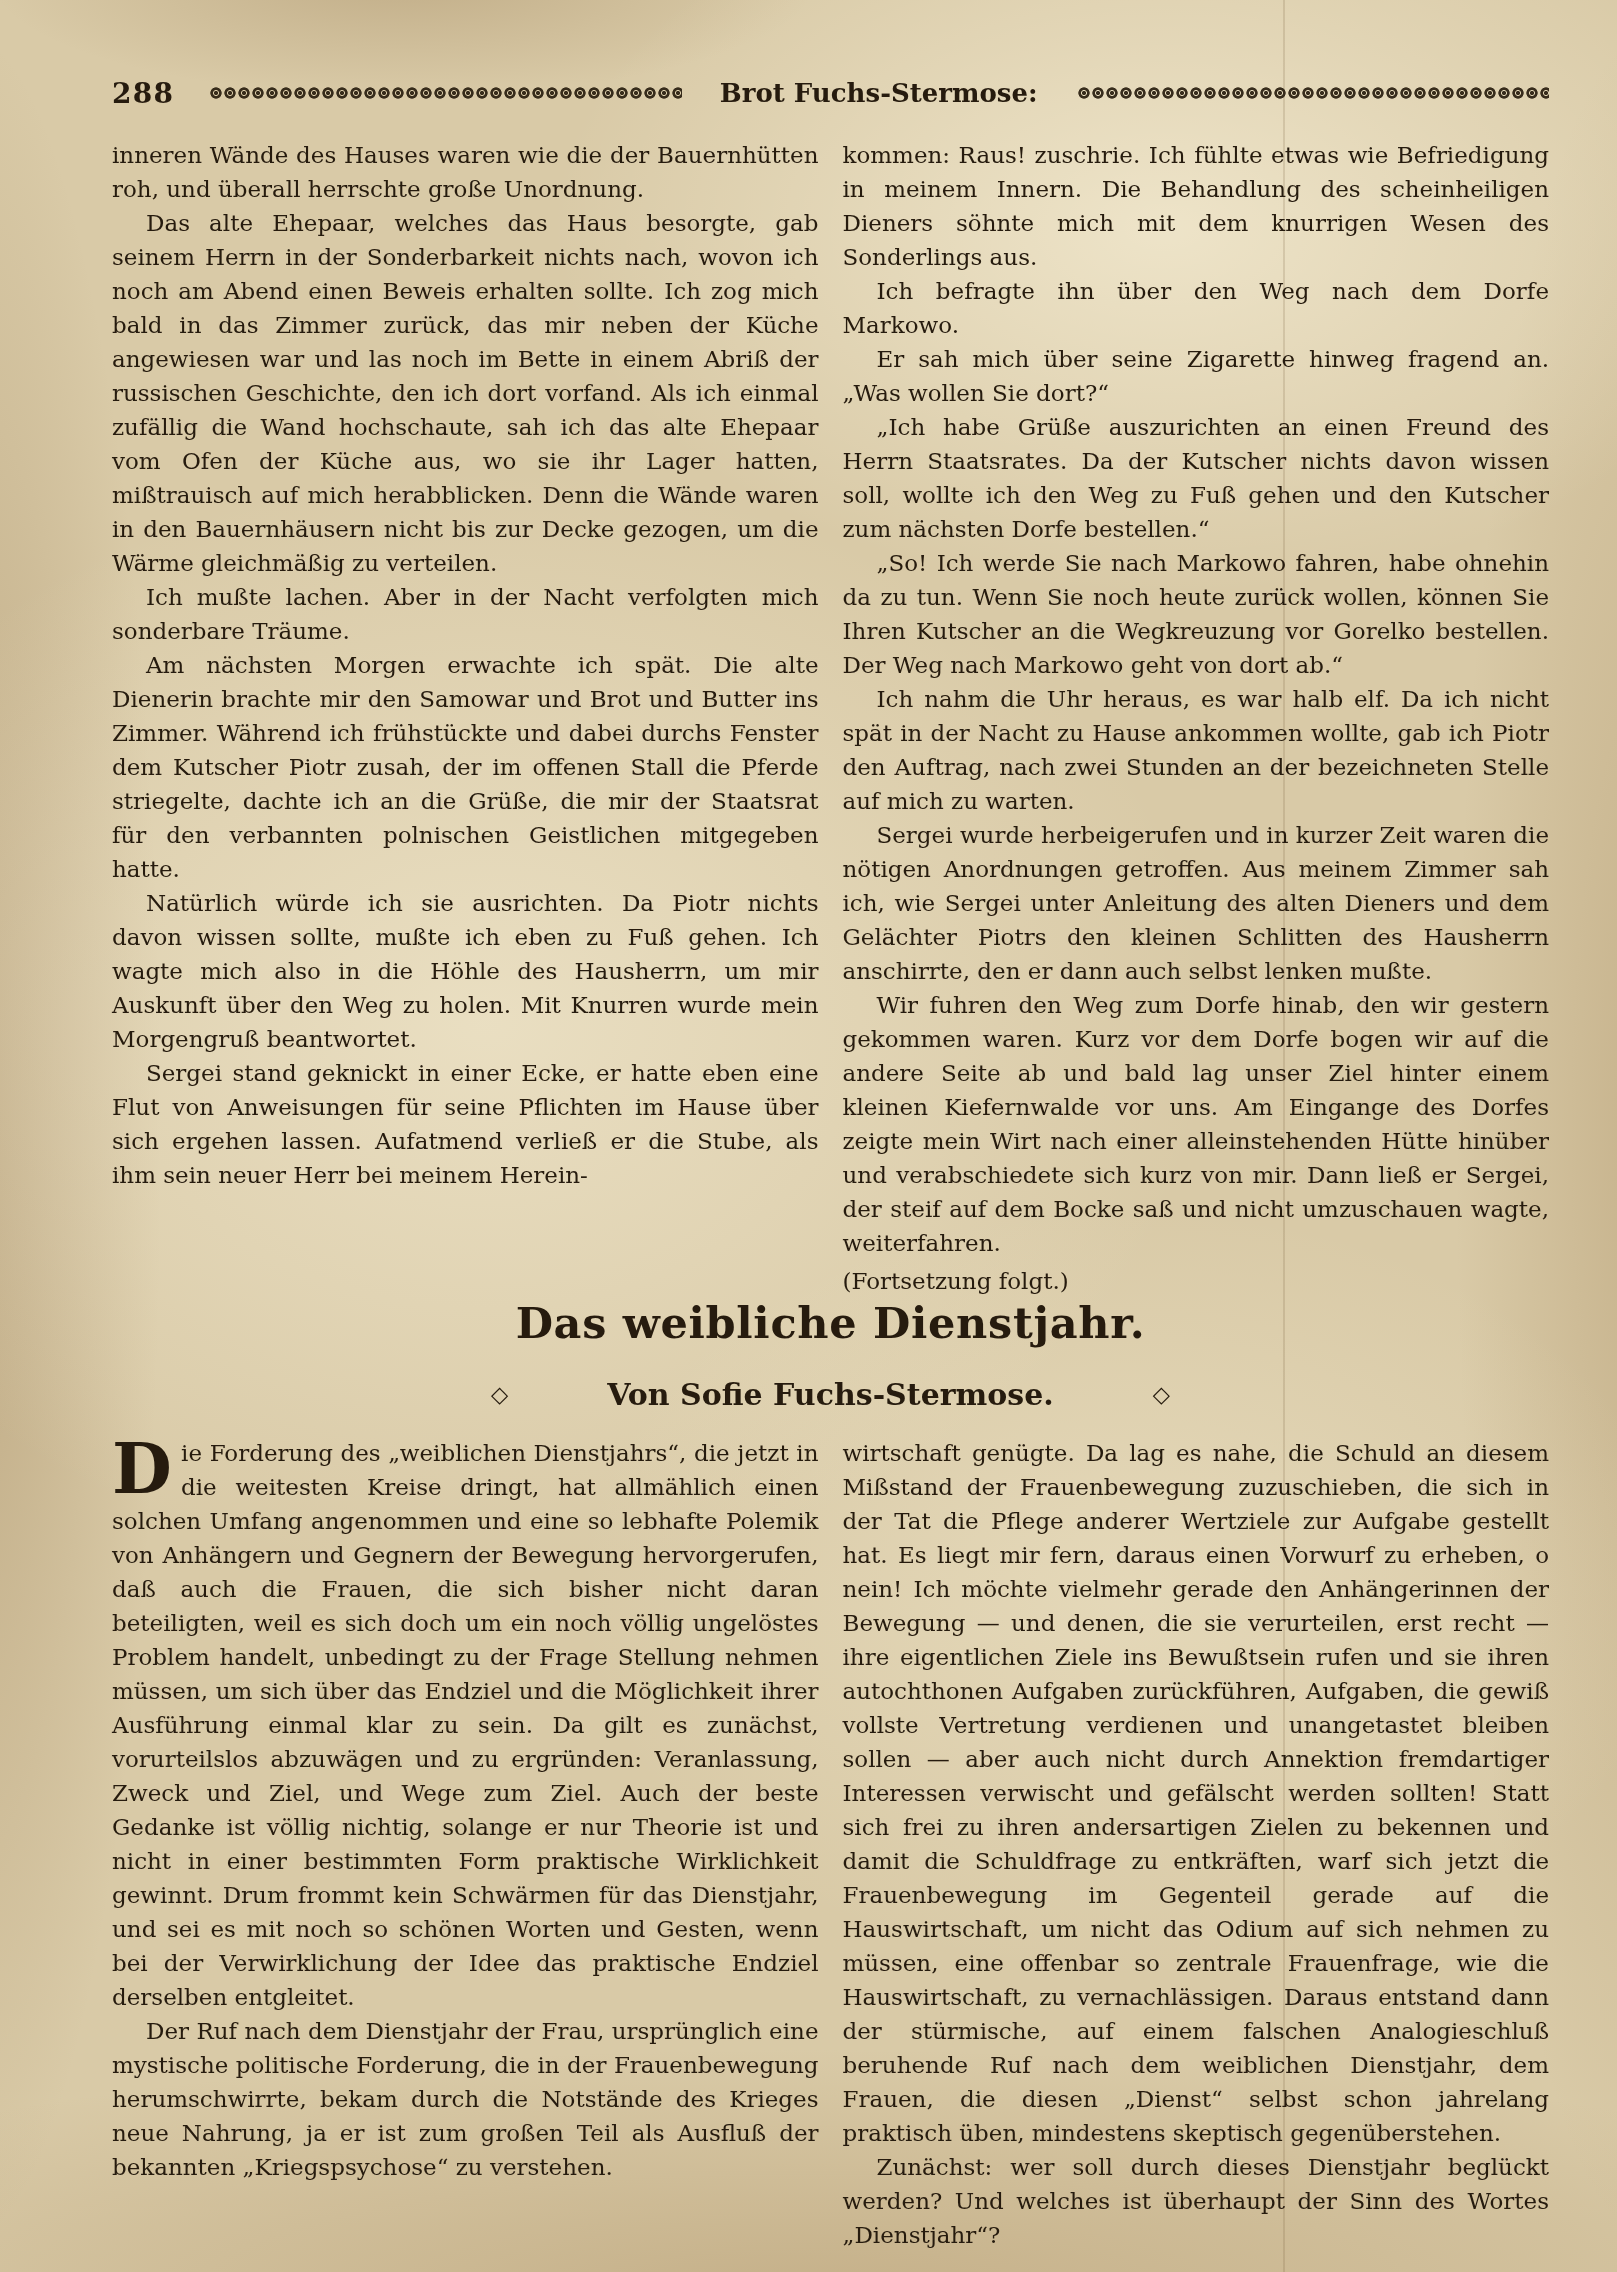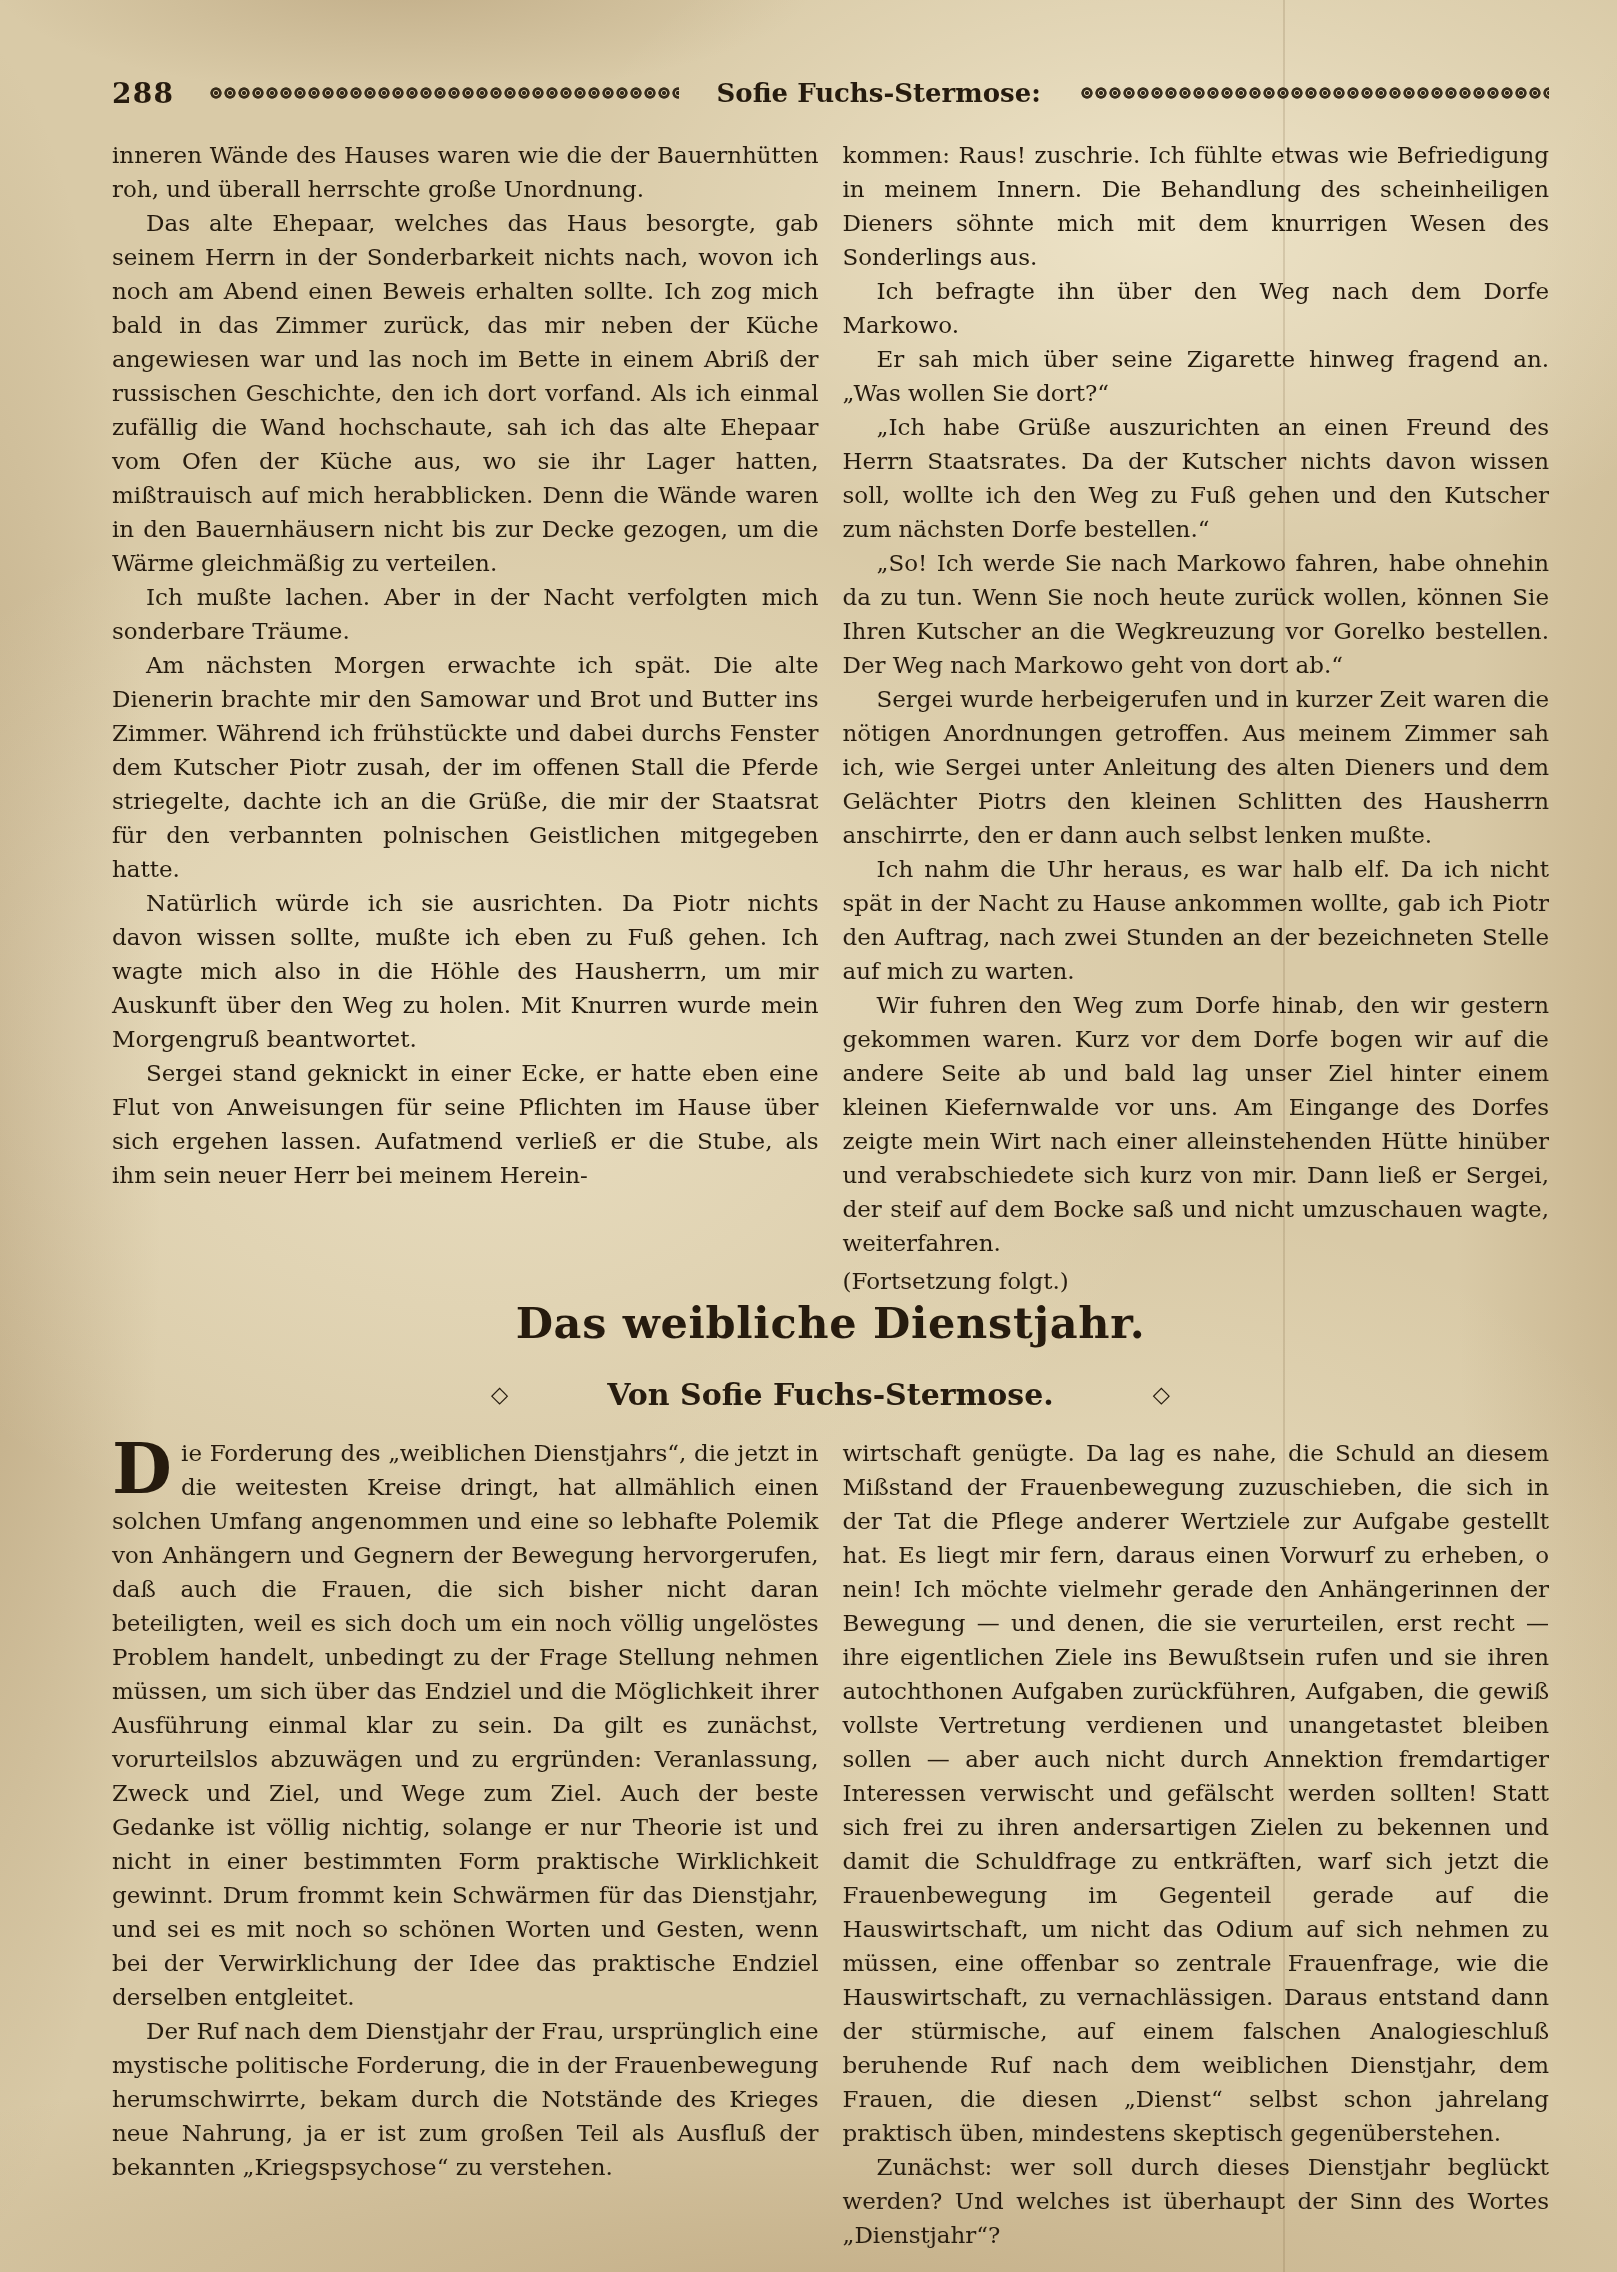--- a/index.html
+++ b/index.html
@@ -48,41 +48,41 @@
 </head>
 <body>
 
 <div class="crease"></div>
 
 <div class="sheet">
 
   <div class="pagehead">
     <span class="pagenum">288</span>
     <span class="chain"></span>
-    <span class="runtitle">Sofie Fuchs-Stermose:</span>
+    <span class="runtitle">Brot Fuchs-Stermose:</span>
     <span class="chain"></span>
   </div>
 
   <div class="columns">
     <div class="col">
       <p class="noindent">inneren Wände des Hauses waren wie die der Bauernhütten roh, und überall herrschte große Unordnung.</p>
       <p>Das alte Ehepaar, welches das Haus besorgte, gab seinem Herrn in der Sonderbarkeit nichts nach, wovon ich noch am Abend einen Beweis erhalten sollte. Ich zog mich bald in das Zimmer zurück, das mir neben der Küche angewiesen war und las noch im Bette in einem Abriß der russischen Geschichte, den ich dort vorfand. Als ich einmal zufällig die Wand hochschaute, sah ich das alte Ehepaar vom Ofen der Küche aus, wo sie ihr Lager hatten, mißtrauisch auf mich herabblicken. Denn die Wände waren in den Bauernhäusern nicht bis zur Decke gezogen, um die Wärme gleichmäßig zu verteilen.</p>
       <p>Ich mußte lachen. Aber in der Nacht verfolgten mich sonderbare Träume.</p>
       <p>Am nächsten Morgen erwachte ich spät. Die alte Dienerin brachte mir den Samowar und Brot und Butter ins Zimmer. Während ich frühstückte und dabei durchs Fenster dem Kutscher Piotr zusah, der im offenen Stall die Pferde striegelte, dachte ich an die Grüße, die mir der Staatsrat für den verbannten polnischen Geistlichen mitgegeben hatte.</p>
       <p>Natürlich würde ich sie ausrichten. Da Piotr nichts davon wissen sollte, mußte ich eben zu Fuß gehen. Ich wagte mich also in die Höhle des Hausherrn, um mir Auskunft über den Weg zu holen. Mit Knurren wurde mein Morgengruß beantwortet.</p>
       <p>Sergei stand geknickt in einer Ecke, er hatte eben eine Flut von Anweisungen für seine Pflichten im Hause über sich ergehen lassen. Aufatmend verließ er die Stube, als ihm sein neuer Herr bei meinem Herein-</p>
     </div>
     <div class="col">
       <p class="noindent">kommen: Raus! zuschrie. Ich fühlte etwas wie Befriedigung in meinem Innern. Die Behandlung des scheinheiligen Dieners söhnte mich mit dem knurrigen Wesen des Sonderlings aus.</p>
       <p>Ich befragte ihn über den Weg nach dem Dorfe Markowo.</p>
       <p>Er sah mich über seine Zigarette hinweg fragend an. „Was wollen Sie dort?“</p>
       <p>„Ich habe Grüße auszurichten an einen Freund des Herrn Staatsrates. Da der Kutscher nichts davon wissen soll, wollte ich den Weg zu Fuß gehen und den Kutscher zum nächsten Dorfe bestellen.“</p>
       <p>„So! Ich werde Sie nach Markowo fahren, habe ohnehin da zu tun. Wenn Sie noch heute zurück wollen, können Sie Ihren Kutscher an die Wegkreuzung vor Gorelko bestellen. Der Weg nach Markowo geht von dort ab.“</p>
+      <p>Ich nahm die Uhr heraus, es war halb elf. Da ich nicht spät in der Nacht zu Hause ankommen wollte, gab ich Piotr den Auftrag, nach zwei Stunden an der bezeichneten Stelle auf mich zu warten.</p>
       <p>Sergei wurde herbeigerufen und in kurzer Zeit waren die nötigen Anordnungen getroffen. Aus meinem Zimmer sah ich, wie Sergei unter Anleitung des alten Dieners und dem Gelächter Piotrs den kleinen Schlitten des Hausherrn anschirrte, den er dann auch selbst lenken mußte.</p>
-      <p>Ich nahm die Uhr heraus, es war halb elf. Da ich nicht spät in der Nacht zu Hause ankommen wollte, gab ich Piotr den Auftrag, nach zwei Stunden an der bezeichneten Stelle auf mich zu warten.</p>
       <p>Wir fuhren den Weg zum Dorfe hinab, den wir gestern gekommen waren. Kurz vor dem Dorfe bogen wir auf die andere Seite ab und bald lag unser Ziel hinter einem kleinen Kiefernwalde vor uns. Am Eingange des Dorfes zeigte mein Wirt nach einer alleinstehenden Hütte hinüber und verabschiedete sich kurz von mir. Dann ließ er Sergei, der steif auf dem Bocke saß und nicht umzuschauen wagte, weiterfahren.</p>
       <p class="continuation">(Fortsetzung folgt.)</p>
     </div>
   </div>
 
   <div class="art2head">
     <h1 class="art2title">Das weibliche Dienstjahr.</h1>
     <div class="bylinerow">
       <span class="diamond">◇</span>
       <span class="byline">Von Sofie Fuchs-Stermose.</span>

